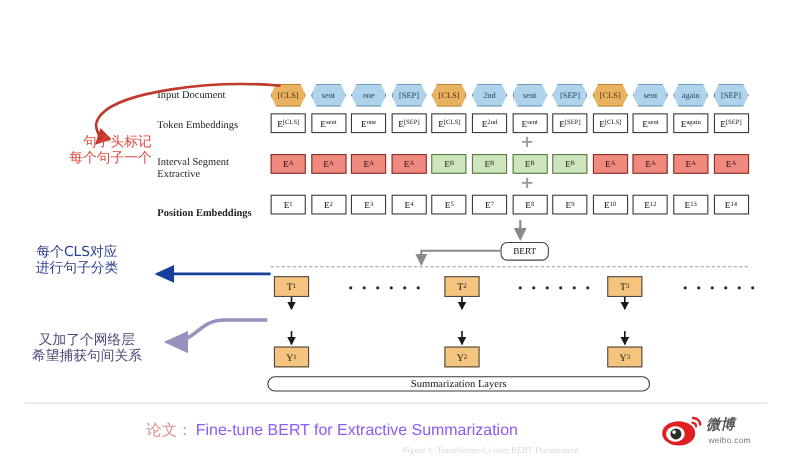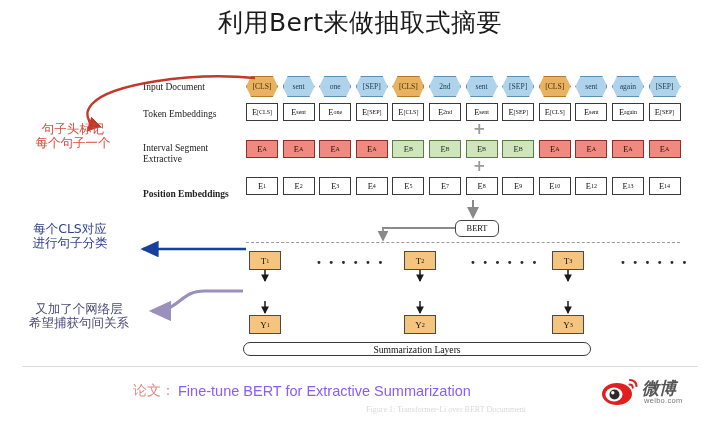--- a/index.html
+++ b/index.html
@@ -101,21 +101,21 @@
   .caption{
     position:absolute;left:246px;top:345px;width:400px;
     font-family:"Liberation Serif","DejaVu Serif",serif;
     font-size:8px;color:#d9d9d9;text-align:center;white-space:nowrap;
     overflow:hidden;height:9px;
   }
 
   
   .anno{position:absolute;white-space:nowrap;line-height:14px;
         font-family:"DejaVu Sans","Liberation Sans",sans-serif;}
-  .anno-red{left:8px;top:122px;color:#d94a3d;font-size:12.5px;text-align:center;width:130px;}
+  .anno-red{left:8px;top:122px;color:#d94a3d;font-size:12.5px;text-align:right;width:130px;}
   .anno-blue{left:4px;top:222px;color:#2b3f8c;font-size:12.5px;text-align:center;width:132px;}
   .anno-purple{left:4px;top:302px;color:#4a4a7a;font-size:12.5px;text-align:center;width:150px;font-family:Liberation Serif, serif;}
 
   svg.overlay{position:absolute;left:0;top:0;width:720px;height:421px;pointer-events:none;}
 
   
   .footdiv{position:absolute;left:22px;top:366px;width:676px;height:1px;background:#dedede;}
   .footer{
     position:absolute;left:0;top:382px;width:720px;height:30px;
   }
@@ -126,34 +126,33 @@
   }
   .foot-title{
     position:absolute;left:178px;top:1px;
     font-family:"Liberation Sans","DejaVu Sans",sans-serif;
     font-size:14.5px;color:#8b5cf6;
   }
   .weibo{position:absolute;left:600px;top:-6px;width:112px;height:36px;}
   .weibo-text{
     position:absolute;left:42px;top:1px;
     font-family:"DejaVu Sans","Liberation Sans",sans-serif;
-    font-size:17px;color:#555;font-weight:bold;font-style:italic;
+    font-size:13px;color:#555;font-weight:bold;font-style:italic;
   }
   .weibo-sub{
     position:absolute;left:44px;top:20px;
     font-family:"Liberation Sans","DejaVu Sans",sans-serif;
     font-size:7.5px;color:#777;letter-spacing:.3px;
   }
 </style>
 </head>
 <body>
 
 <div class="slide">
 
-  <div class="title">利用Bert来做抽取式摘要</div>
 
   <div class="figure">
 
     <div class="rowlabel" style="left:143px;top:22px;">Input Document</div>
     <div class="rowlabel" style="left:143px;top:49px;">Token Embeddings</div>
     <div class="rowlabel" style="left:143px;top:83px;">
       <span>Interval Segment</span><br>
       <span>Extractive</span>
     </div>
     <div class="rowlabel" style="left:143px;top:129px;font-weight:bold;">Position Embeddings</div>

